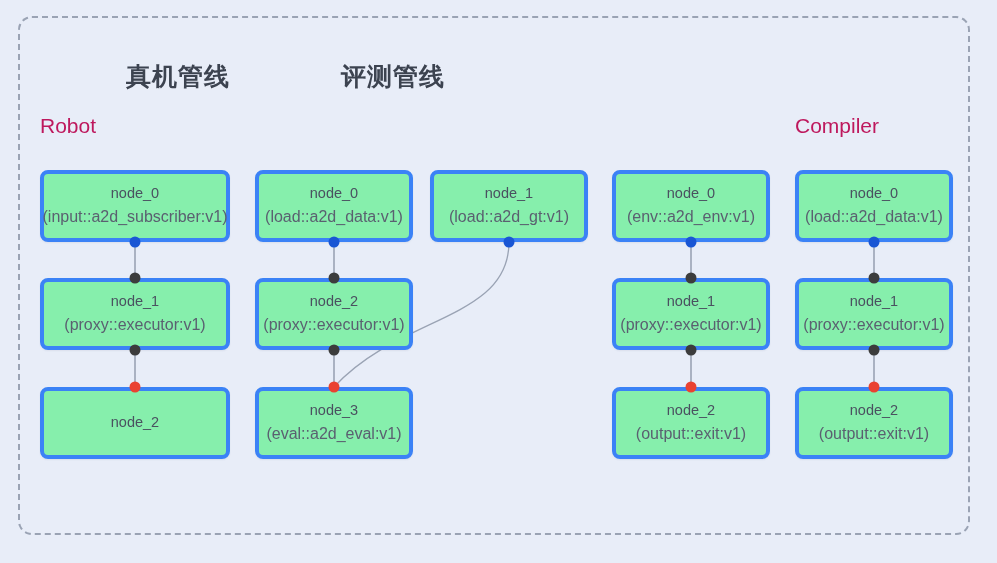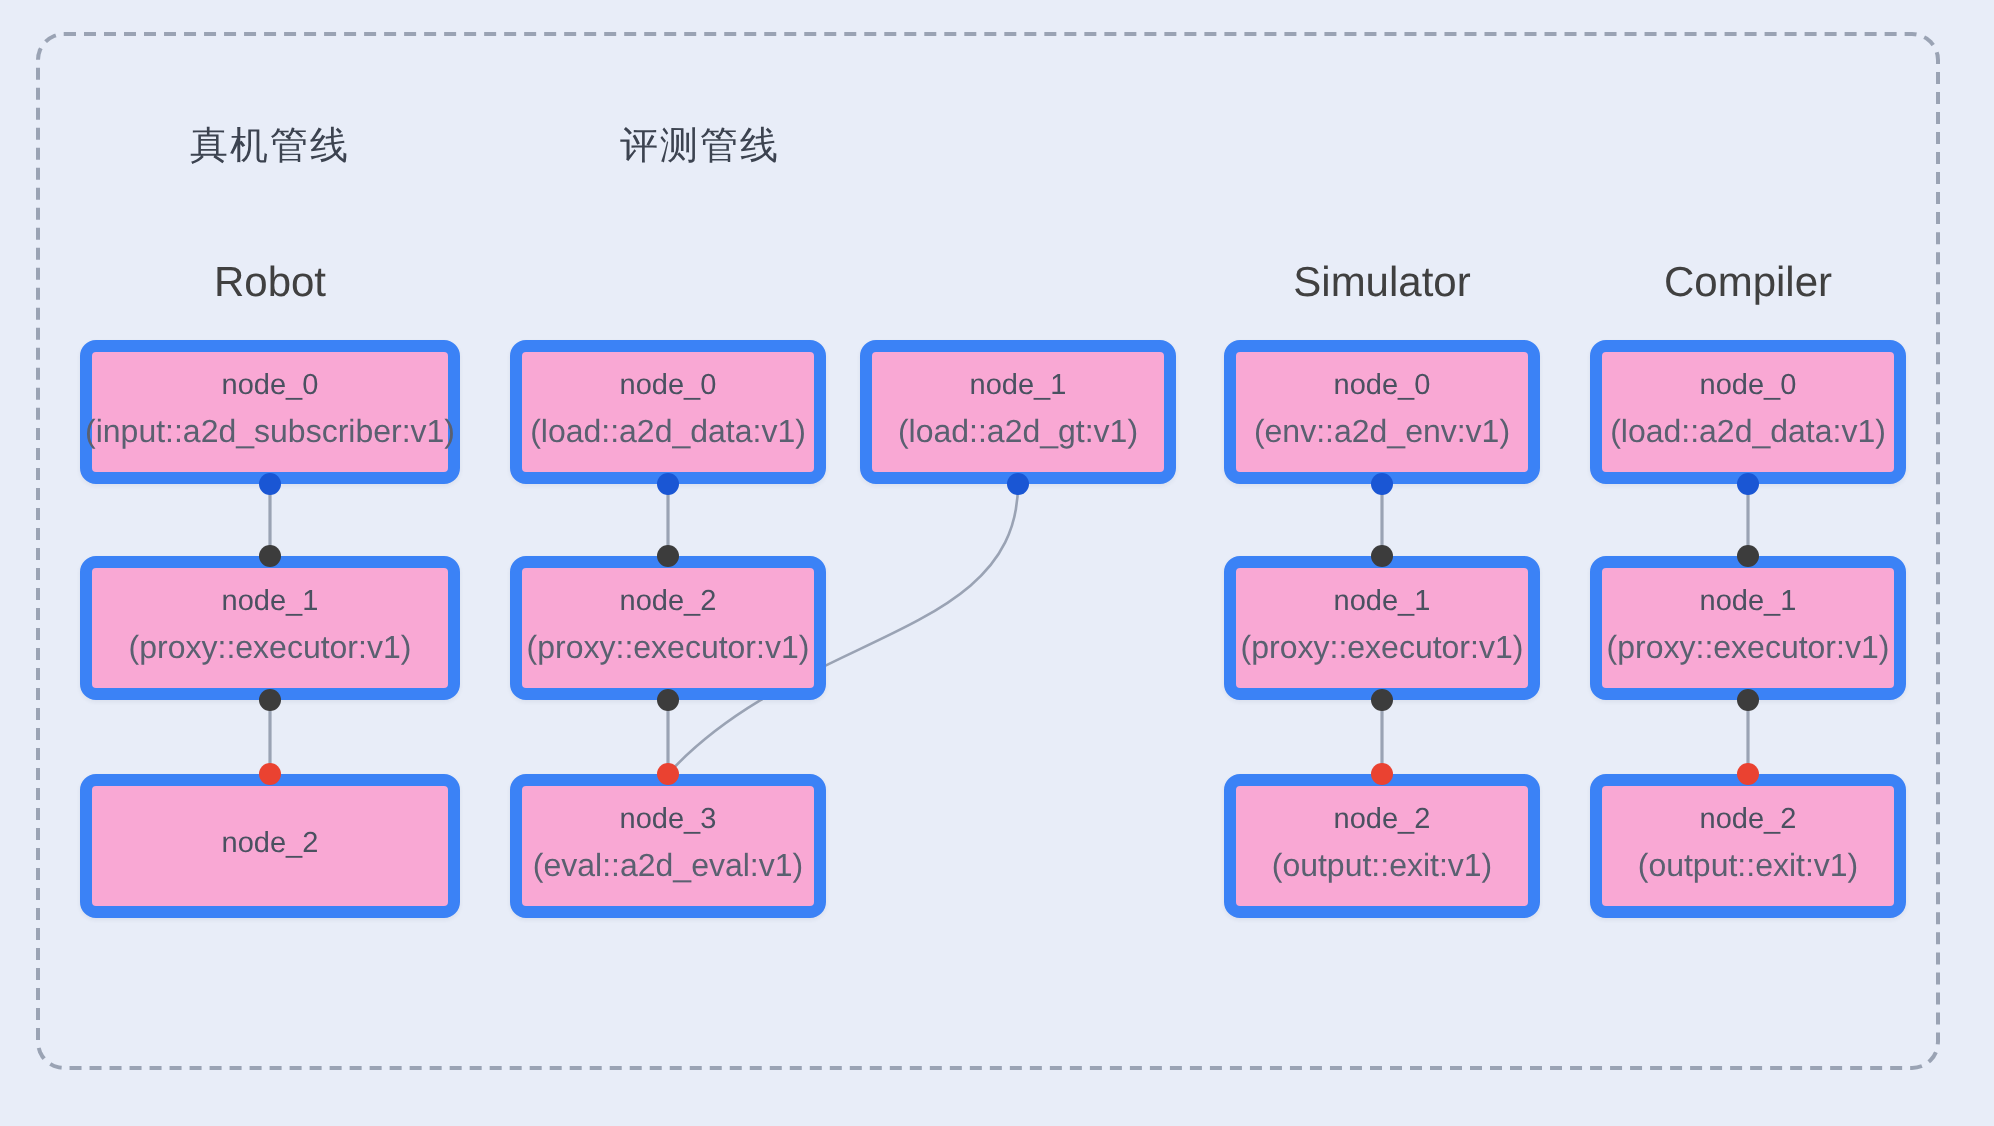--- a/index.html
+++ b/index.html
@@ -49,46 +49,45 @@
 
   
   .column {
     position: absolute;
     z-index: 2;
   }
 
   .col-title-cn {
     position: absolute;
     width: 100%;
-    text-align: center;
+    text-align: right;
     top: 0;
-    font-size: 19px;
-    font-weight: normal;
+    font-size: 25px;
+    font-weight: bold;
     color: #3c4350;
     letter-spacing: 1px;
     white-space: nowrap;
   }
 
   .col-title-en {
     position: absolute;
     width: 100%;
-    text-align: center;
-    top: 70px;
+    top: 54px;
     font-size: 21px;
     font-weight: normal;
-    color: #404040;
+    color: #be185d;
     white-space: nowrap;
   }
 
   
   .node {
     position: absolute;
     box-sizing: border-box;
-    background: #f9a8d4;
-    border: 6px solid #3b82f6;
+    background: #86efac;
+    border: 4px solid #3b82f6;
     border-radius: 8px;
     box-shadow: 0 1px 2px rgba(40,55,90,0.07);
     display: flex;
     flex-direction: column;
     align-items: center;
     justify-content: center;
     z-index: 3;
   }
 
   .node-name {
@@ -166,21 +165,20 @@
       </div>
       <div class="node" style="left: 255px; top: 278px; width: 158px; height: 72px;">
         <div class="node-name">node_2</div>
         <div class="node-type">(proxy::executor:v1)</div>
       </div>
       <div class="node" style="left: 255px; top: 387px; width: 158px; height: 72px;">
         <div class="node-name">node_3</div>
         <div class="node-type">(eval::a2d_eval:v1)</div>
       </div>
       <div class="column" style="left: 612px; top: 60px; width: 158px; height: 100px;">
-        <div class="col-title-en">Simulator</div>
       </div>
       <div class="node" style="left: 612px; top: 170px; width: 158px; height: 72px;">
         <div class="node-name">node_0</div>
         <div class="node-type">(env::a2d_env:v1)</div>
       </div>
       <div class="node" style="left: 612px; top: 278px; width: 158px; height: 72px;">
         <div class="node-name">node_1</div>
         <div class="node-type">(proxy::executor:v1)</div>
       </div>
       <div class="node" style="left: 612px; top: 387px; width: 158px; height: 72px;">

